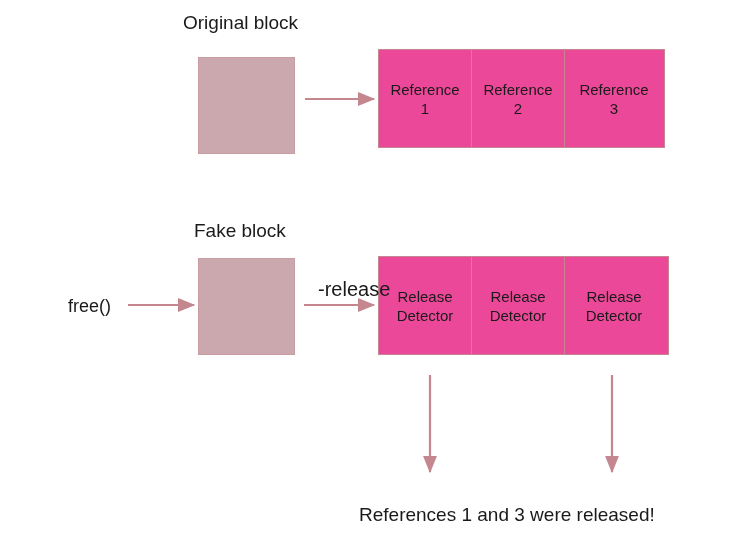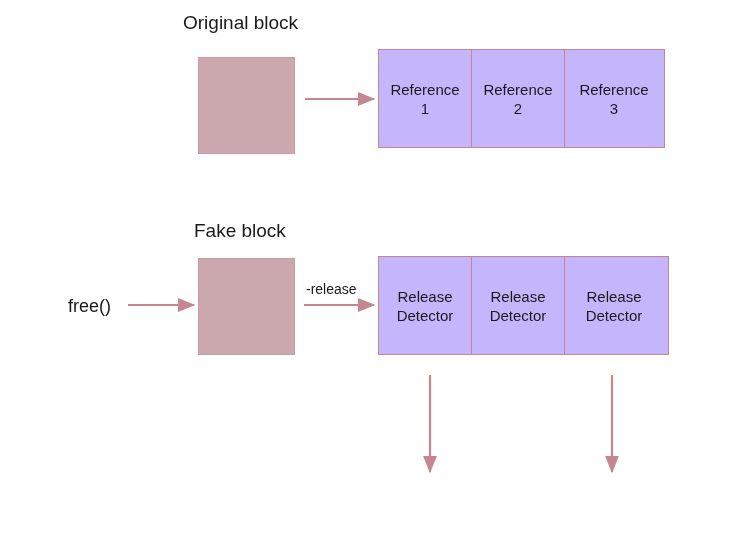--- a/index.html
+++ b/index.html
@@ -39,24 +39,25 @@
     position: absolute;
     font-size: 18px;
     line-height: 21px;
     color: #1a1a1a;
     white-space: nowrap;
   }
   #label-free { left: 60px; top: 296px; margin-left: 8px; }
 
   .small-label {
     position: absolute;
-    font-size: 14px;
+    font-size: 20px;
     line-height: 16px;
     color: #1a1a1a;
     white-space: nowrap;
+    margin-left: 12px;
   }
   #label-release { left: 306px; top: 281px; }
 
   #caption-released {
     position: absolute;
     left: 359px;
     top: 503px;
     font-size: 19px;
     line-height: 23px;
     color: #1a1a1a;
@@ -74,21 +75,21 @@
   }
   #block-original { left: 198px; top: 57px; }
   #block-fake     { left: 198px; top: 258px; }
 
   
   .cell-row {
     position: absolute;
     display: flex;
     box-sizing: border-box;
     border: 1.5px solid #c4878f;
-    background: #c4b5fd;
+    background: #ec4899;
   }
   #row-references { left: 378px; top: 49px; width: 287px; height: 99px; }
   #row-detectors  { left: 378px; top: 256px; width: 291px; height: 99px; }
 
   .cell {
     box-sizing: border-box;
     display: flex;
     align-items: center;
     justify-content: center;
     text-align: center;
@@ -159,20 +160,21 @@
     <div class="cell">
       <span class="cell-text">Release
 Detector</span>
     </div>
   </div>
 
   <div class="plain-label" id="label-free">free()</div>
 
   <div class="small-label" id="label-release">-release</div>
 
+  <div id="caption-released">References 1 and 3 were released!</div>
 
   <svg class="arrow-layer" viewBox="0 0 736 553" width="736" height="553">
     <defs>
       <marker id="ah" markerWidth="9" markerHeight="9" refX="7.4" refY="3.2" orient="auto" markerUnits="strokeWidth">
         <path d="M0,0 L8,3.2 L0,6.4 z" fill="#c4878f"></path>
       </marker>
     </defs>
 
     <line x1="305" y1="99" x2="374" y2="99" stroke="#c4878f" stroke-width="2.2" marker-end="url(#ah)"></line>
 

